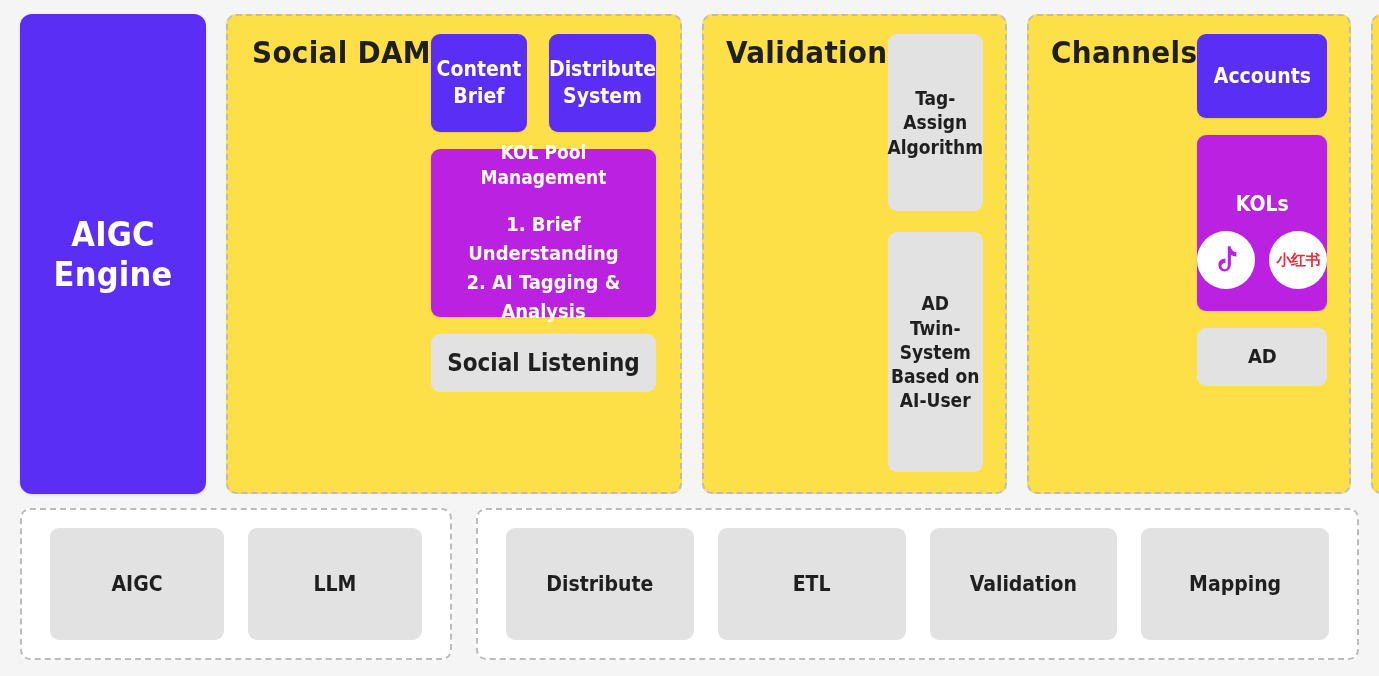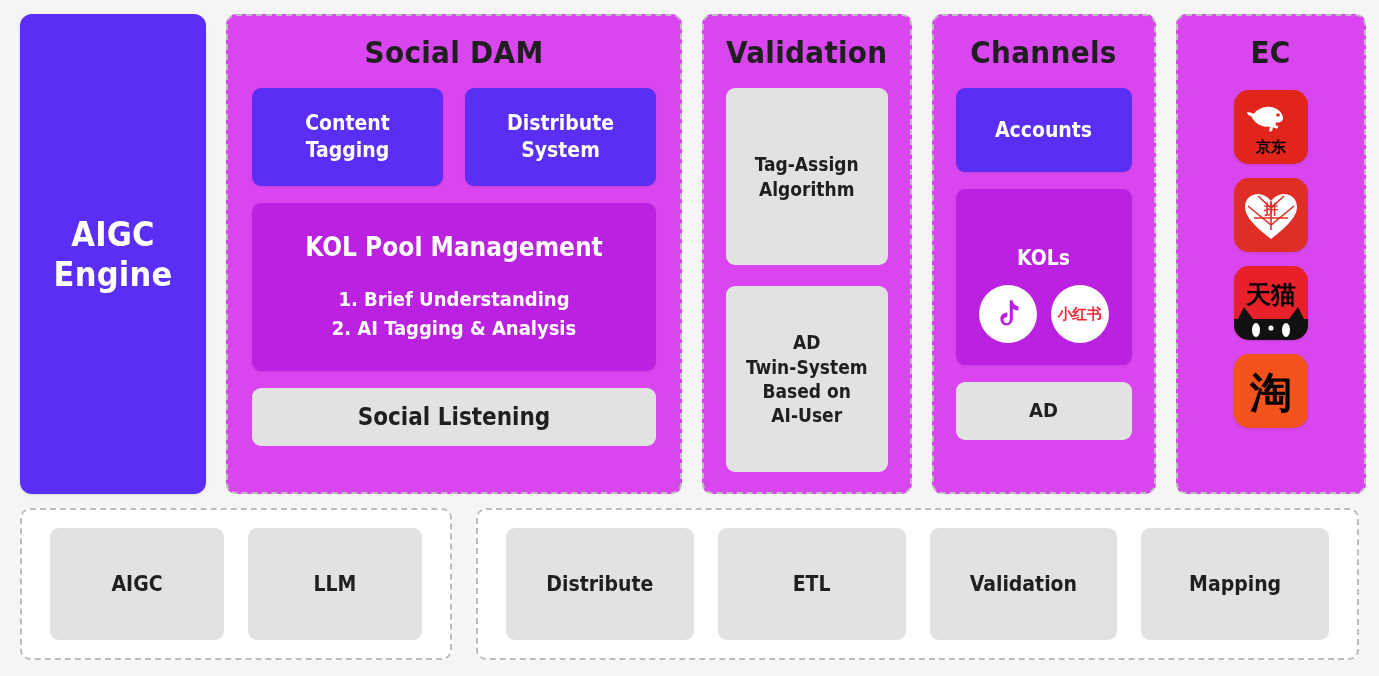--- a/index.html
+++ b/index.html
@@ -46,26 +46,26 @@
     font-family: "DejaVu Sans Condensed", "Liberation Sans Narrow", "Liberation Sans", sans-serif;
     font-weight: bold;
     font-size: 34px;
     line-height: 1.18;
     text-align: center;
     letter-spacing: 0.2px;
     white-space: pre-line;
   }
 
   .column {
-    background: #d946ef;
+    background: #fde047;
     border: 2px dashed #bcbcbc;
     border-radius: 10px;
     padding: 18px 22px 20px 22px;
     display: flex;
-    flex-direction: column;
+    flex-direction: row;
     justify-content: space-between;
   }
 
   .col-dam      { flex: 0 0 456px; padding-left: 24px; padding-right: 24px; }
   .col-pred     { flex: 0 0 189px; }
   .col-channels { flex: 0 0 224px; }
   .col-ec       { flex: 0 0 190px; }
 
   .col-title {
     font-family: "DejaVu Sans Condensed", "Liberation Sans Narrow", "Liberation Sans", sans-serif;
@@ -110,21 +110,21 @@
   }
   .dam-top-row .block { flex: 1 1 0; font-size: 21px; }
 
   .kol-pool {
     height: 168px;
     flex-direction: column;
     gap: 0;
     margin-bottom: 17px;
     padding: 12px;
   }
-  .kol-pool-title { font-size: 26px; margin-bottom: 21px; }
+  .kol-pool-title { font-size: 19px; margin-bottom: 21px; }
   .kol-pool-items { font-size: 20px; line-height: 1.45; white-space: pre-line; }
 
   .social-listening { height: 58px; font-size: 24px; }
 
   
   .pred-block-1 { height: 177px; font-size: 19px; margin-bottom: 21px; }
   .pred-block-2 { flex: 1 1 auto; font-size: 19px; }
 
   
   .ch-accounts { height: 84px; font-size: 21px; margin-bottom: 17px; }
@@ -212,21 +212,21 @@
     <div class="engine-panel">
       <div class="engine-label">AIGC
 Engine</div>
     </div>
 
     <div class="column col-dam">
       <div class="col-title">Social DAM</div>
       <div class="col-body">
         <div class="dam-top-row">
           <div class="block blue">Content
-Tagging</div>
+Brief</div>
           <div class="block blue">Distribute
 System</div>
         </div>
         <div class="block magenta kol-pool">
           <div class="kol-pool-title">KOL Pool Management</div>
           <div class="kol-pool-items">1. Brief Understanding
 2. AI Tagging &amp; Analysis</div>
         </div>
         <div class="block grey social-listening">Social Listening</div>
       </div>

